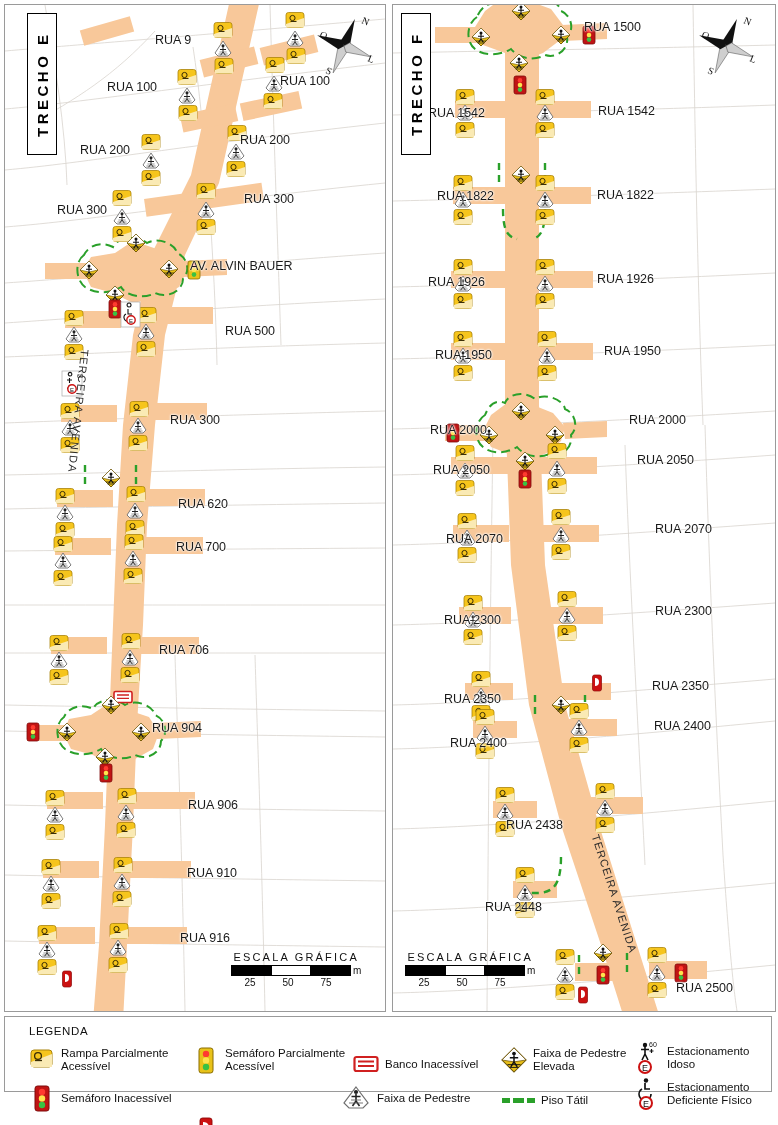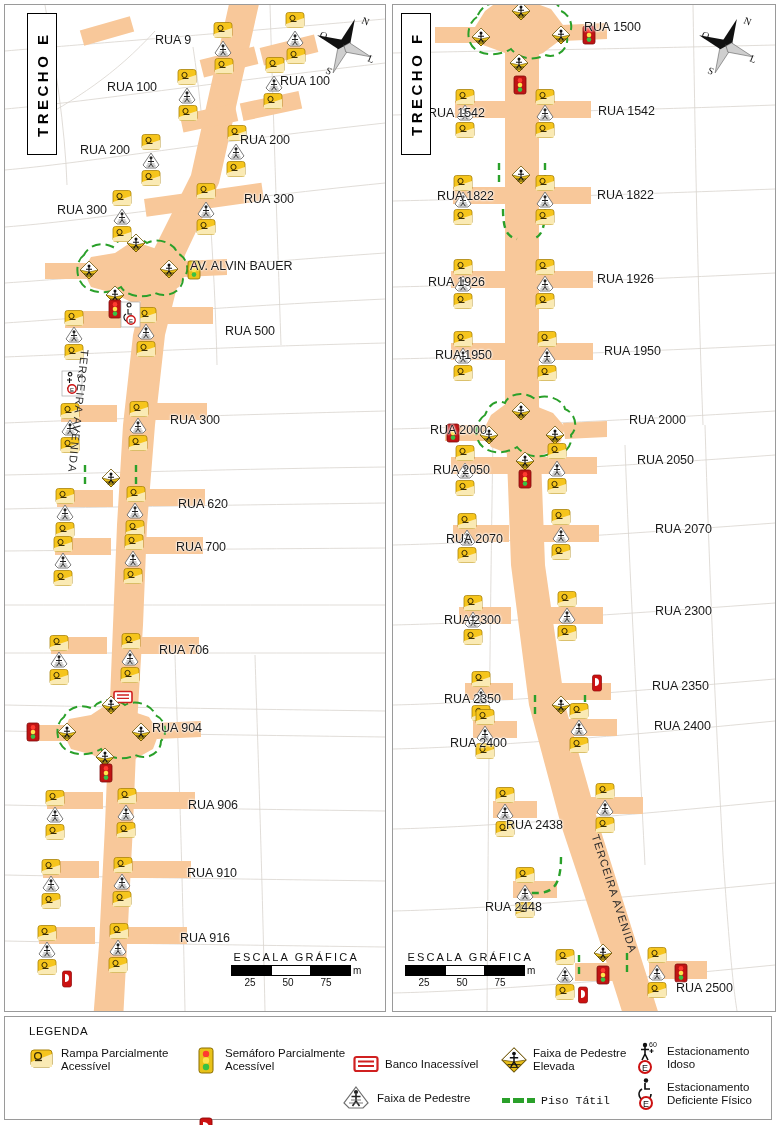--- a/index.html
+++ b/index.html
@@ -44,21 +44,21 @@
               font-family:"Liberation Sans",sans-serif;text-align:center;}
   .scalebar{display:flex;margin-top:2px;align-items:flex-end;}
   .sseg{height:9px;border:1px solid #000;}
   .sfill{background:#000;}
   .sempty{background:#fff;}
   .sunit{font-size:10px;margin-left:2px;color:#111;line-height:10px;}
   .scalenums{display:flex;font-size:10px;color:#111;margin-top:1px;}
   .scalenums span{width:38px;text-align:center;}
 
   
-  #legend{position:absolute;left:4px;top:1016px;width:768px;height:104px;
+  #legend{position:absolute;left:4px;top:1016px;width:768px;height:76px;
           border:1px solid #9a9a9a;background:#fff;box-sizing:border-box;}
   #legend .ltitle{position:absolute;left:24px;top:8px;font-size:11.5px;
                   letter-spacing:0.6px;color:#111;}
   .lrow{position:absolute;display:flex;align-items:center;}
   .licon{width:26px;height:26px;flex:0 0 26px;display:flex;align-items:center;
          justify-content:center;margin-right:6px;}
   .ltext{font-size:11.5px;line-height:13px;color:#111;white-space:pre-line;}
   .tactile{display:flex;gap:3px;align-items:center;}
   .tactile i{display:block;width:8px;height:5px;background:#2aa02a;}
 </style>
@@ -695,20 +695,31 @@
           <text x="12" y="6" font-size="7" fill="#111" font-family="Liberation Sans">60</text>
           <path d="M12.5 10 L16.5 10 M14.5 8 L14.5 12" stroke="#111" stroke-width="1.2"></path>
           <circle cx="8" cy="26" r="6" fill="#fff" stroke="#cc1111" stroke-width="2"></circle>
           <text x="8" y="30" font-size="9" text-anchor="middle" fill="#111" font-family="Liberation Sans">E</text>
         </svg>
       </div>
       <div class="ltext">Estacionamento
 Idoso</div>
     </div>
 
+    <div class="lrow" style="left:24px;top:68px;">
+      <div class="licon">
+        <svg width="16" height="27" viewBox="0 0 16 27">
+          <rect x="1" y="1" width="14" height="25" rx="2.5" fill="#c01414" stroke="#7d0b0b" stroke-width="1"></rect>
+          <circle cx="8" cy="7" r="3.2" fill="#ff3b30"></circle>
+          <circle cx="8" cy="13.5" r="3.2" fill="#ffe34d"></circle>
+          <circle cx="8" cy="20" r="3.2" fill="#39c143"></circle>
+        </svg>
+      </div>
+      <div class="ltext">Semáforo Inacessível</div>
+    </div>
 
     <div class="lrow" style="left:188px;top:68px;margin-top:32px;">
       <div class="licon">
         <svg width="14" height="26" viewBox="0 0 14 26">
           <rect x="1" y="1" width="12" height="24" rx="2.5" fill="#cc1111" stroke="#8c0808" stroke-width="0.9"></rect>
           <path d="M4 5 q6 0 6 6 q0 6 -6 6 z" fill="#fff"></path>
         </svg>
       </div>
       <div class="ltext">Orelhão Inacessível</div>
     </div>
@@ -718,21 +729,21 @@
         <svg width="28" height="26" viewBox="0 0 28 26">
           <path d="M14,2 L26,18 L21,23 L7,23 L2,18 Z" fill="#ffffff" stroke="#6e6e6e" stroke-width="1.2"></path>
           <circle cx="14" cy="7" r="2.1" fill="#222"></circle>
           <path d="M14 9 L14 16 M9.5 11.5 L18.5 11.5 M14 16 L10.5 21 M14 16 L17.5 21" stroke="#222" stroke-width="1.6" fill="none"></path>
           <path d="M7 18 L21 18 M9 15 L19 15" stroke="#666" stroke-width="0.9"></path>
         </svg>
       </div>
       <div class="ltext">Faixa de Pedestre</div>
     </div>
 
-    <div class="lrow" style="left:496px;top:70px;font-family:Liberation Mono, monospace;">
+    <div class="lrow" style="left:496px;top:70px;">
       <div class="licon" style="width:34px;flex:0 0 34px;">
         <div class="tactile">
             <i></i>
             <i style="width:11px;"></i>
             <i></i>
           </div>
       </div>
       <div class="ltext">Piso Tátil</div>
     </div>
 

